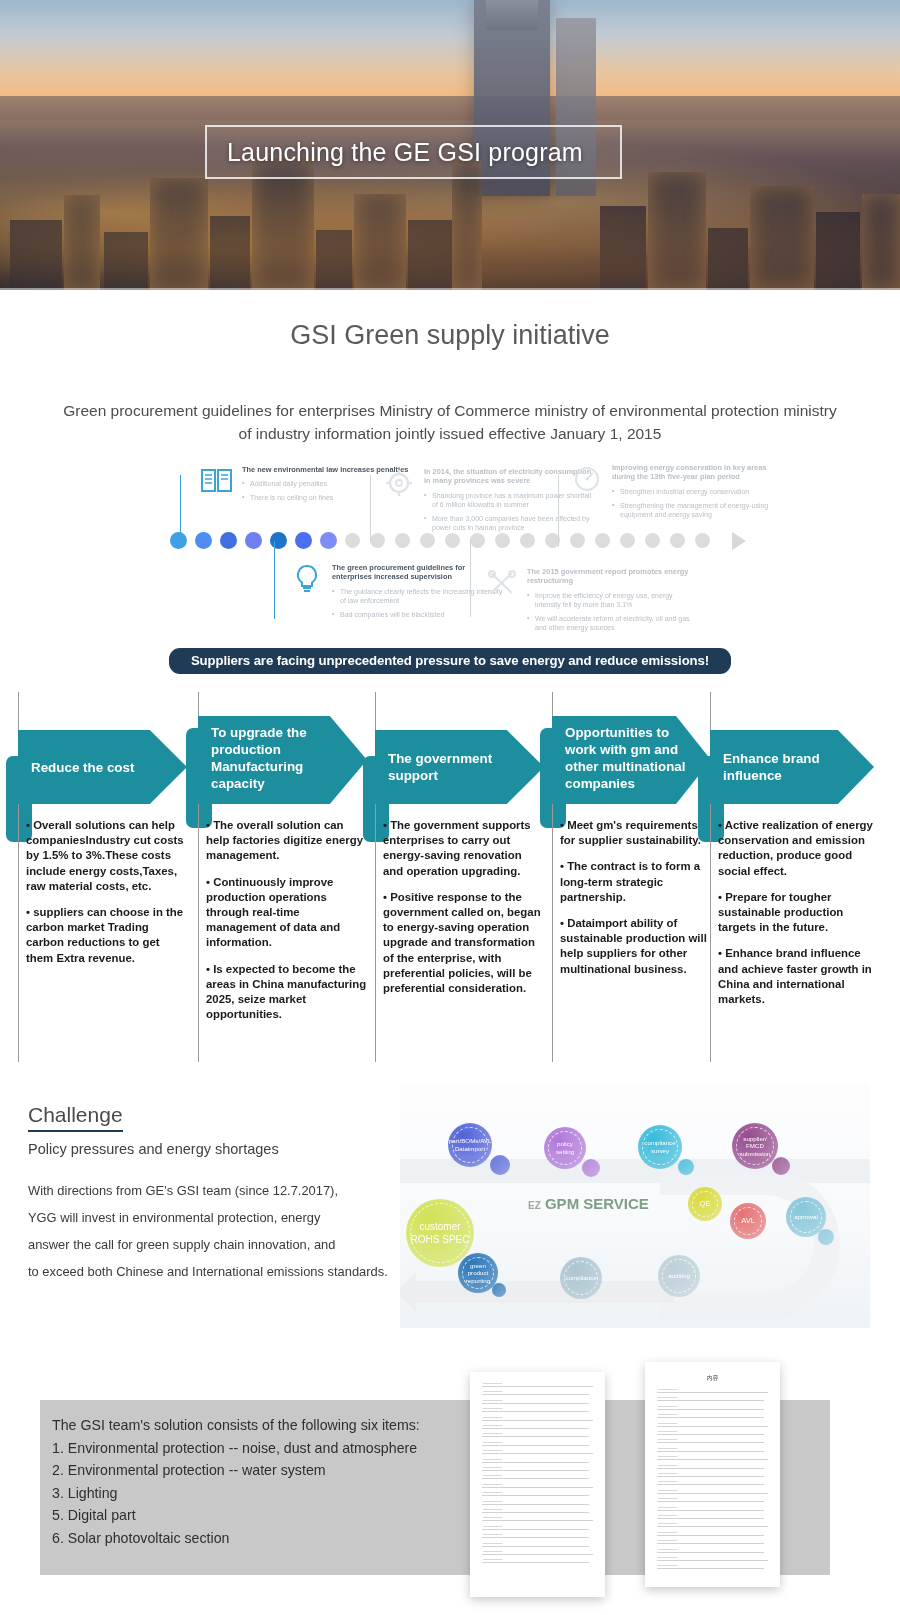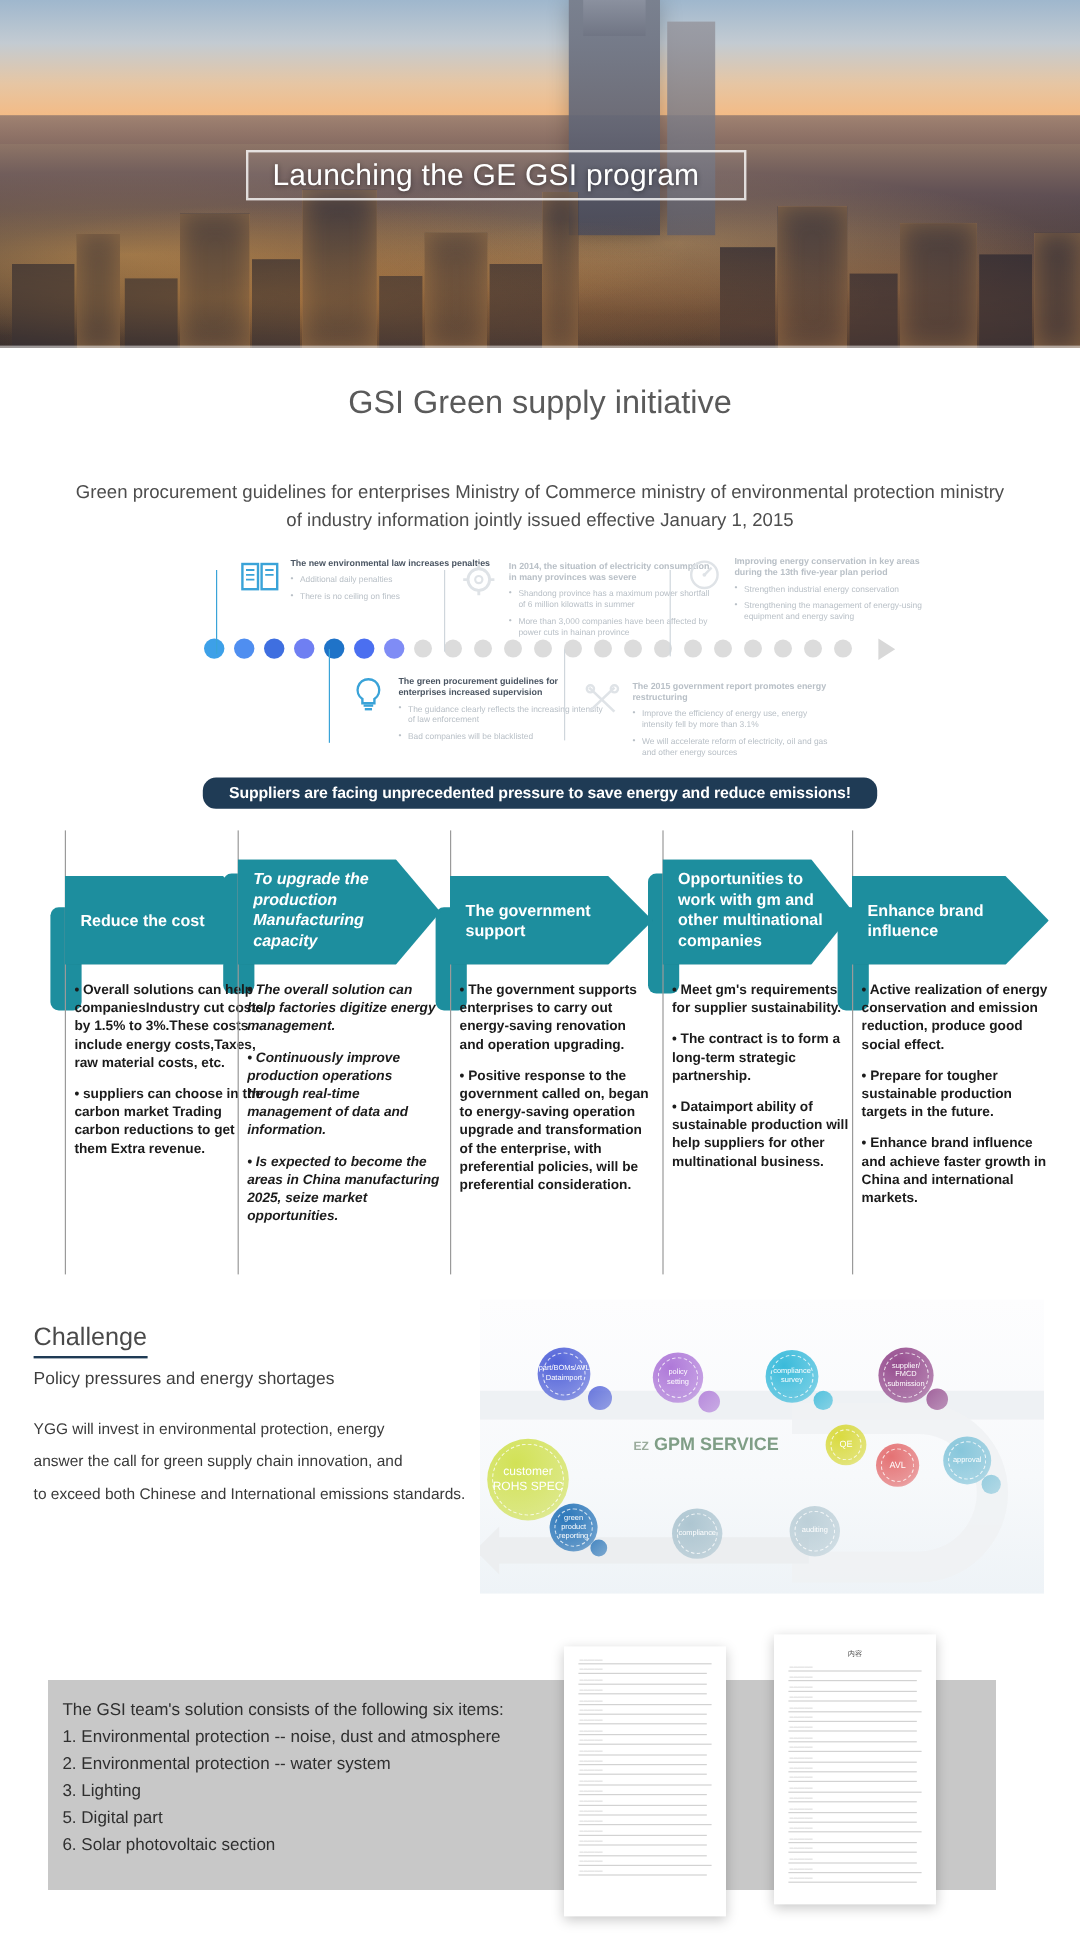--- a/index.html
+++ b/index.html
@@ -51,21 +51,21 @@
   .bldg { position:absolute; bottom:0; background: rgba(40,38,50,.78); }
   .bldg.lit { background: rgba(60,54,58,.75); box-shadow: inset 0 0 22px rgba(255,180,90,.33); }
   .hero-glow {
     position:absolute; left:0; top:150px; width:900px; height:140px;
     background: radial-gradient(ellipse at 20% 70%, rgba(255,170,60,.20), transparent 55%),
                 radial-gradient(ellipse at 70% 85%, rgba(255,150,60,.16), transparent 55%);
   }
   .hero-title-box {
     position: absolute;
     left: 205px; top: 125px;
-    width: 417px; height: 42px;
+    width: 417px; height: 54px;
     border: 2px solid rgba(255,255,255,.78);
     background: rgba(255,255,255,.06);
     display:flex; align-items:center;
   }
   .hero-title {
     color: #fff;
     font-size: 25px;
     font-weight: 400;
     letter-spacing: .2px;
     padding-left: 20px;
@@ -343,32 +343,32 @@
         </div>
       </div>
       <div class="tl-stem" style="left: 300px; top: 74px; height: 76px;"></div>
     </div>
 
   <div class="banner-wrap">
     <div class="banner">Suppliers are facing unprecedented pressure to save energy and reduce emissions!</div>
   </div>
 
   <div class="arrows" id="arrows">
-      <div class="col" style="left: 18px; width: 175px; margin-left: 36px;">
+      <div class="col" style="left: 18px; width: 175px;">
         <div class="stem"></div>
         <div style="position: relative;">
           <div class="arrow-shape" style="width: 169px;">Reduce the cost</div>
           <div class="arrow-tab" style="top: 26px; height: 86px;"></div>
         </div>
         <div class="col-body">
           <p>• Overall solutions can help companiesIndustry cut costs by 1.5% to 3%.These costs include energy costs,Taxes, raw material costs, etc.</p>
           <p>•  suppliers can choose in the carbon market Trading carbon reductions to get them Extra revenue.</p>
         </div>
       </div>
-      <div class="col" style="left: 198px; width: 175px; font-style: italic;">
+      <div class="col" style="left: 198px; width: 175px;">
         <div class="stem"></div>
         <div style="position: relative;">
           <div class="arrow-shape tall" style="width: 169px;">To upgrade the production Manufacturing capacity</div>
           <div class="arrow-tab" style="top: 12px; height: 100px;"></div>
         </div>
         <div class="col-body">
           <p>• The overall solution can help factories digitize energy management.</p>
           <p>• Continuously improve production operations through real-time management of data and information.</p>
           <p>• Is expected to become the areas in China manufacturing 2025, seize market opportunities.</p>
         </div>
@@ -408,20 +408,21 @@
           <p>• Enhance brand influence and achieve faster growth in China and international markets.</p>
         </div>
       </div>
     </div>
 
   <div class="challenge">
     <div class="ch-left">
       <div class="ch-title">Challenge</div>
       <div class="ch-sub">Policy pressures and energy shortages</div>
       <div class="ch-text" id="chbody">
+          <div>With directions from GE’s GSI team (since 12.7.2017),</div>
           <div>YGG will invest in environmental protection, energy</div>
           <div>answer the call for green supply chain innovation, and</div>
           <div>to exceed both Chinese and International emissions standards.</div>
         </div>
     </div>
     <div class="gpm" id="gpm">
       <div class="gpm-band"></div>
       <div class="gpm-arrow-right"></div>
       <div class="gpm-arrow-left"></div>
       <div class="gpm-label">

